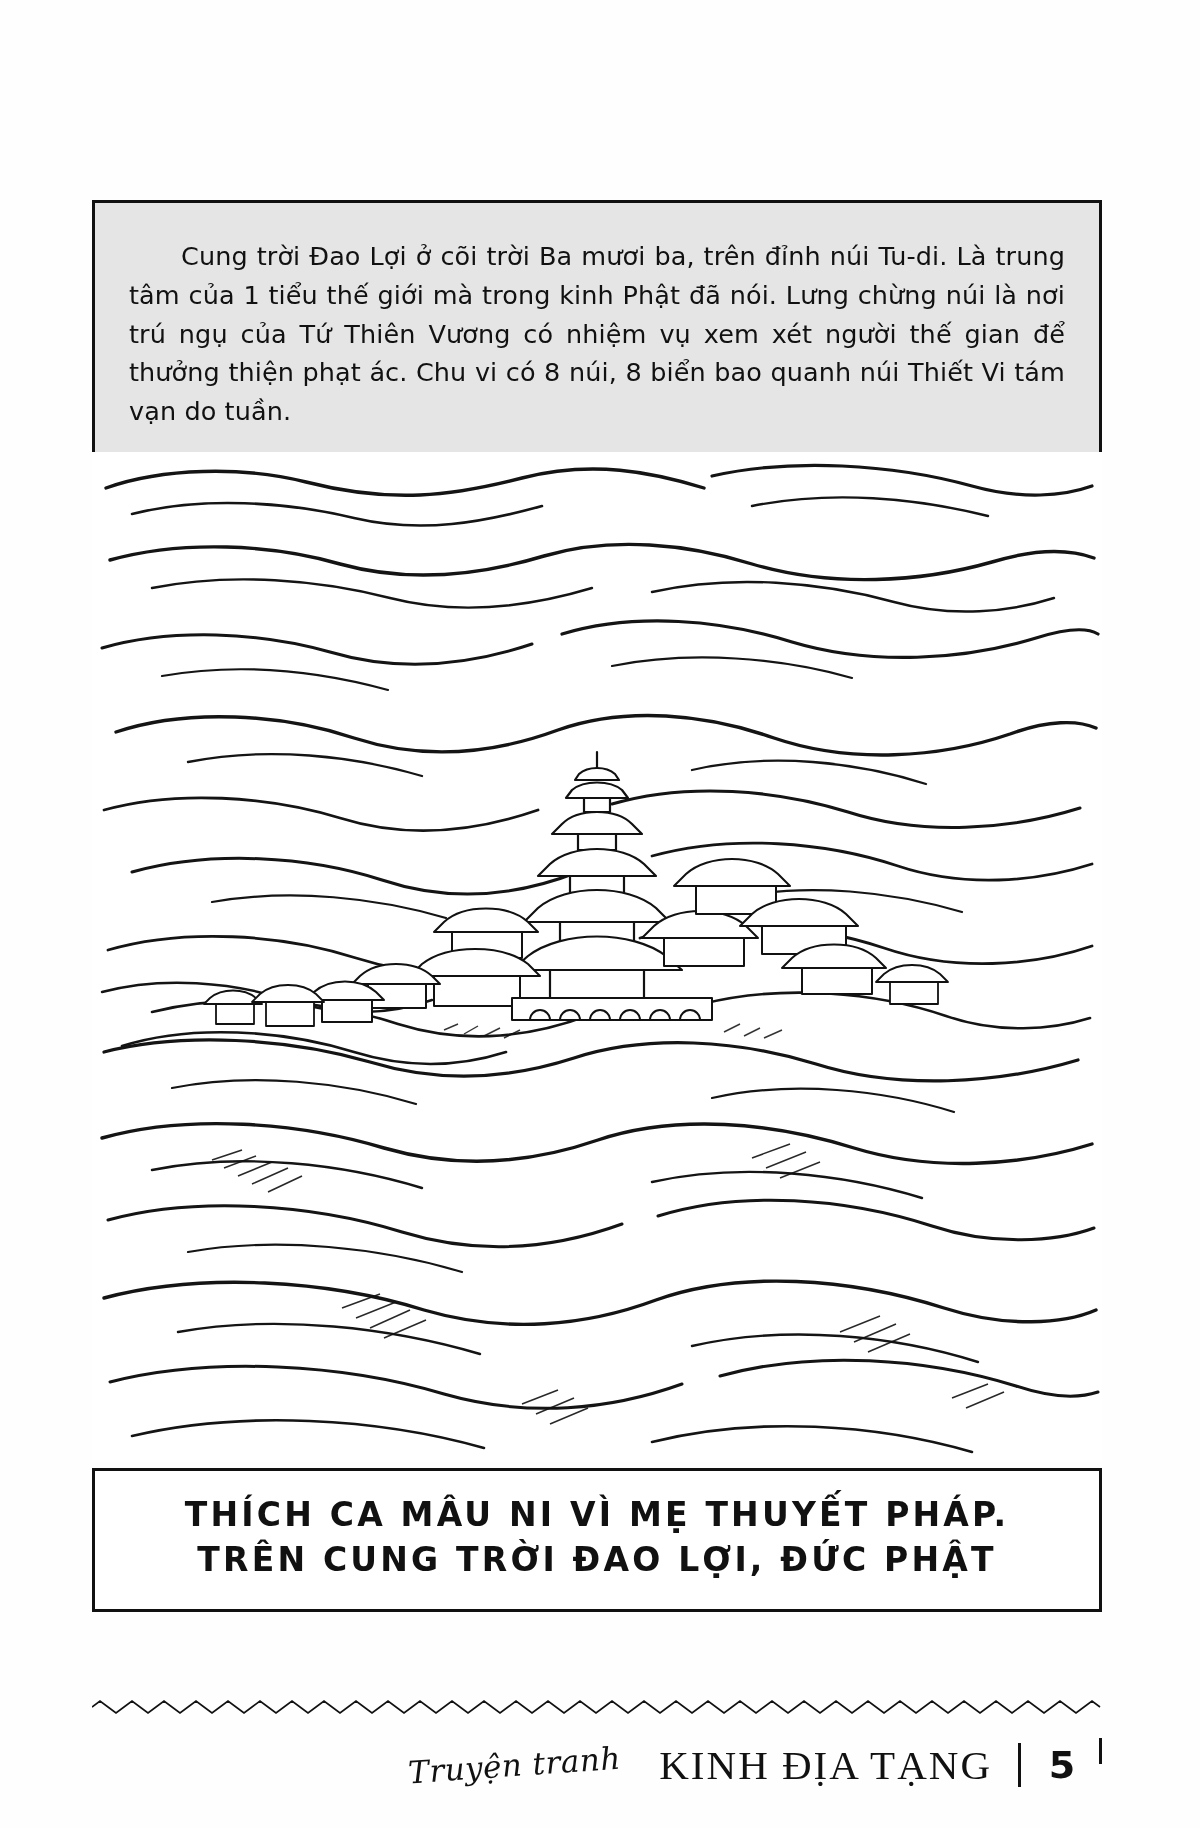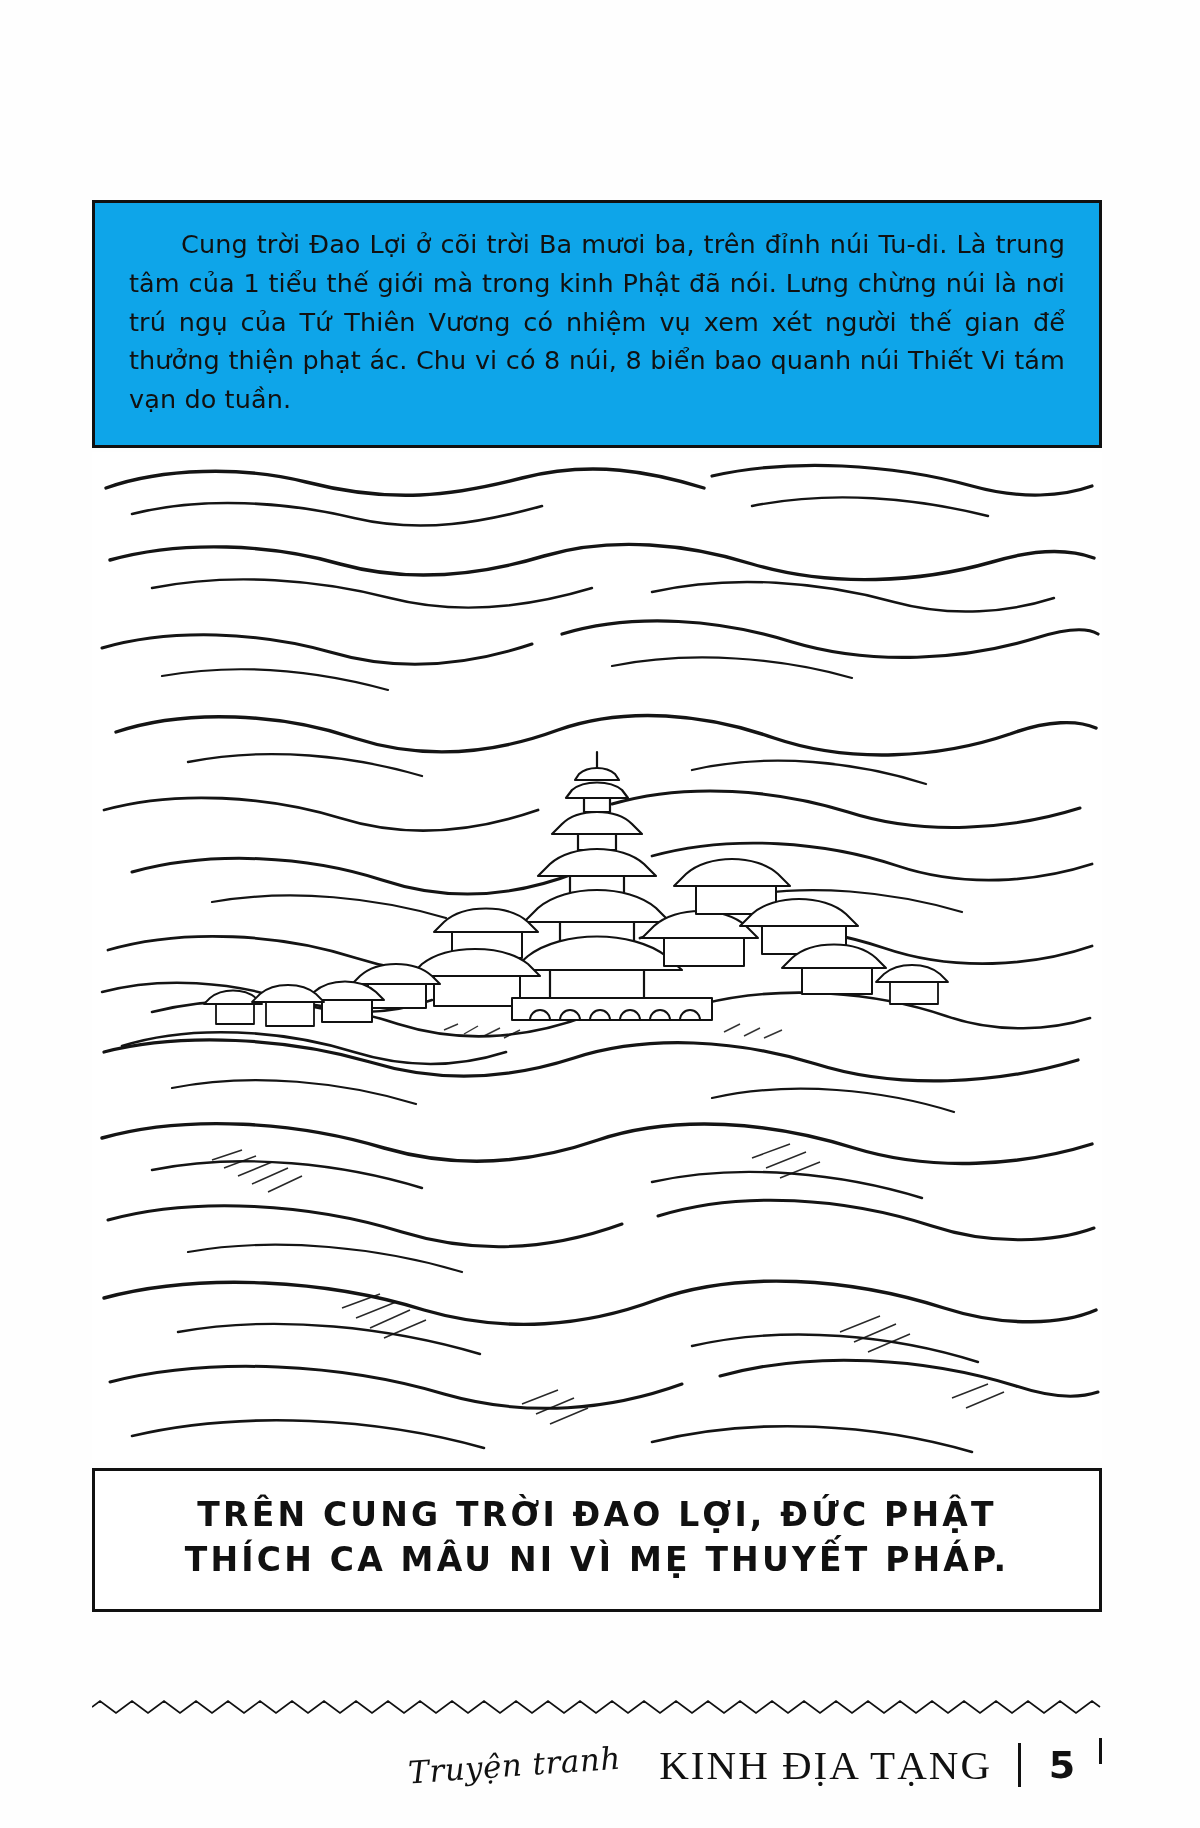--- a/index.html
+++ b/index.html
@@ -22,22 +22,22 @@
   }
 
   
   .narration-box {
     position: absolute;
     left: 92px;
     top: 200px;
     width: 1010px;
     box-sizing: border-box;
     border: 3px solid #111;
-    padding: 22px 34px 26px 34px;
-    background: #0ea5e9;
+    padding: 34px 34px 26px 34px;
+    background: #e5e5e5;
   }
   .narration-text {
     font-family: "DejaVu Sans", sans-serif;
     font-size: 25.5px;
     line-height: 1.52;
     letter-spacing: 0.1px;
     text-indent: 52px;
     color: #111;
     text-align: justify;
     white-space: pre-wrap;
@@ -323,22 +323,22 @@
         <path d="M430 952 L466 938"></path>
           <path d="M444 962 L482 946"></path>
           <path d="M458 972 L496 956"></path>
         <path d="M860 946 L896 932"></path>
           <path d="M874 956 L912 940"></path>
       </g>
     </svg>
   </div>
 
   <div class="caption-box">
+    <div class="caption-line">THÍCH CA MÂU NI VÌ MẸ THUYẾT PHÁP.</div>
     <div class="caption-line">TRÊN CUNG TRỜI ĐAO LỢI, ĐỨC PHẬT</div>
-    <div class="caption-line">THÍCH CA MÂU NI VÌ MẸ THUYẾT PHÁP.</div>
   </div>
 
   <div class="footer-rule">
     <svg viewBox="0 0 1010 14" preserveAspectRatio="none">
       <path d="M0 7 L8 1 L16 7 L24 13 L32 7 L40 1 L48 7 L56 13 L64 7 L72 1 L80 7 L88 13 L96 7
                L104 1 L112 7 L120 13 L128 7 L136 1 L144 7 L152 13 L160 7 L168 1 L176 7 L184 13
                L192 7 L200 1 L208 7 L216 13 L224 7 L232 1 L240 7 L248 13 L256 7 L264 1 L272 7
                L280 13 L288 7 L296 1 L304 7 L312 13 L320 7 L328 1 L336 7 L344 13 L352 7 L360 1
                L368 7 L376 13 L384 7 L392 1 L400 7 L408 13 L416 7 L424 1 L432 7 L440 13 L448 7
                L456 1 L464 7 L472 13 L480 7 L488 1 L496 7 L504 13 L512 7 L520 1 L528 7 L536 13

